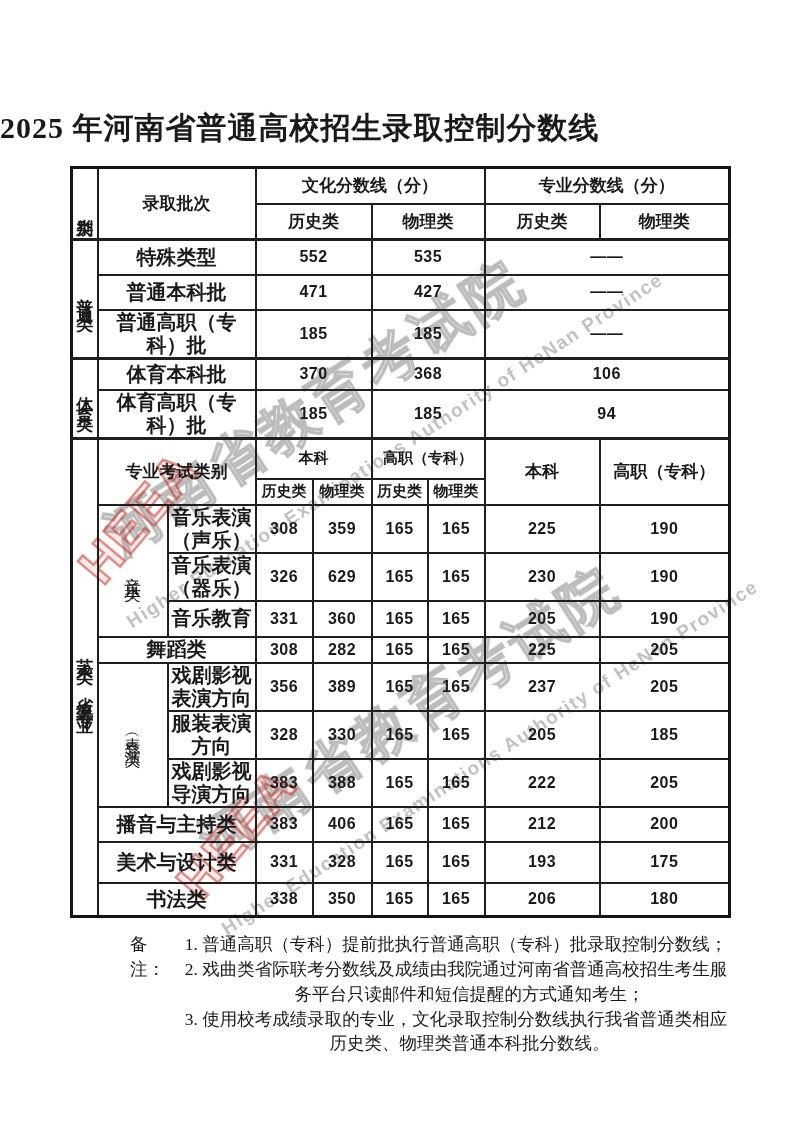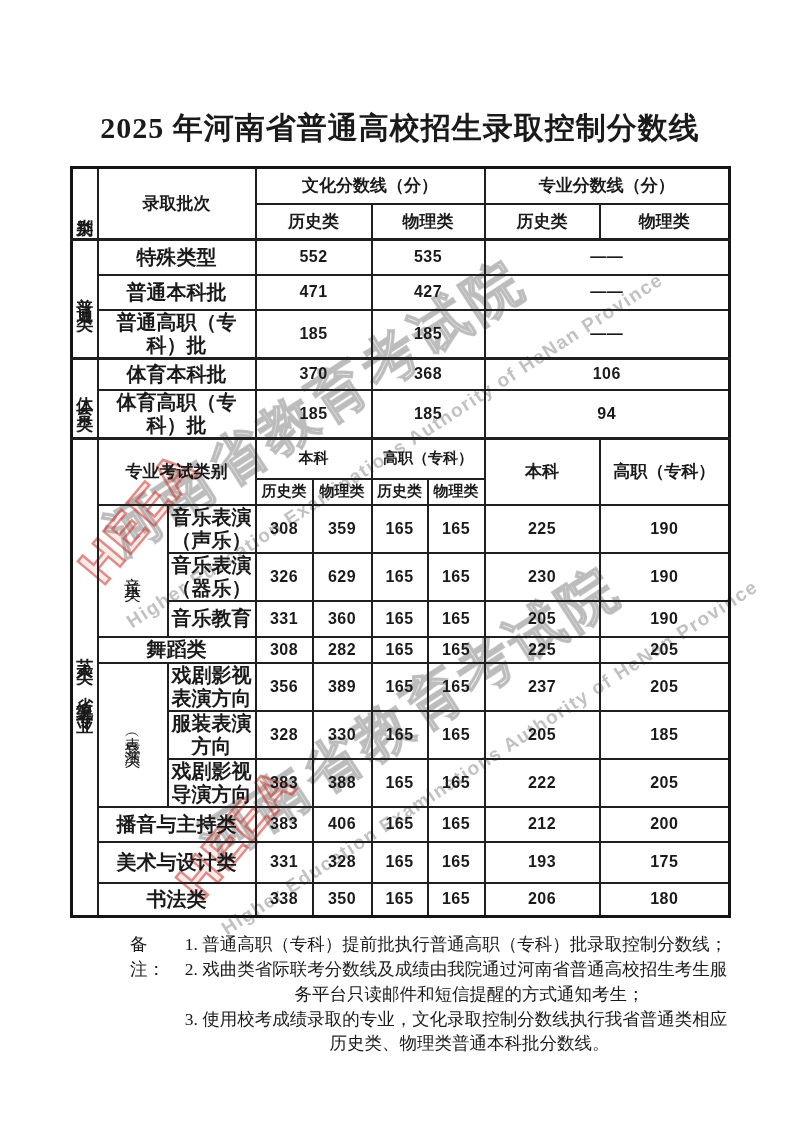--- a/index.html
+++ b/index.html
@@ -35,21 +35,21 @@
     color:rgba(204,60,50,0.10);
     -webkit-text-stroke:2.5px rgba(201,55,45,0.55);
     white-space:nowrap;
   }
   .logo1{left:62px;top:487px;}
   .logo2{left:160px;top:803px;}
   
   .content{position:relative;z-index:1;}
   .title{
     margin:0;padding-top:108px;height:58px;
-    text-align:center;
+    text-align:left;
     font-size:30px;font-weight:700;letter-spacing:1px;
   }
   table.score-table{
     border-collapse:collapse;table-layout:fixed;
     width:658px;margin-left:70px;
     border:3px solid #141414;
   }
   .score-table td{
     border:2px solid #1f1f1f;
     text-align:center;vertical-align:middle;

